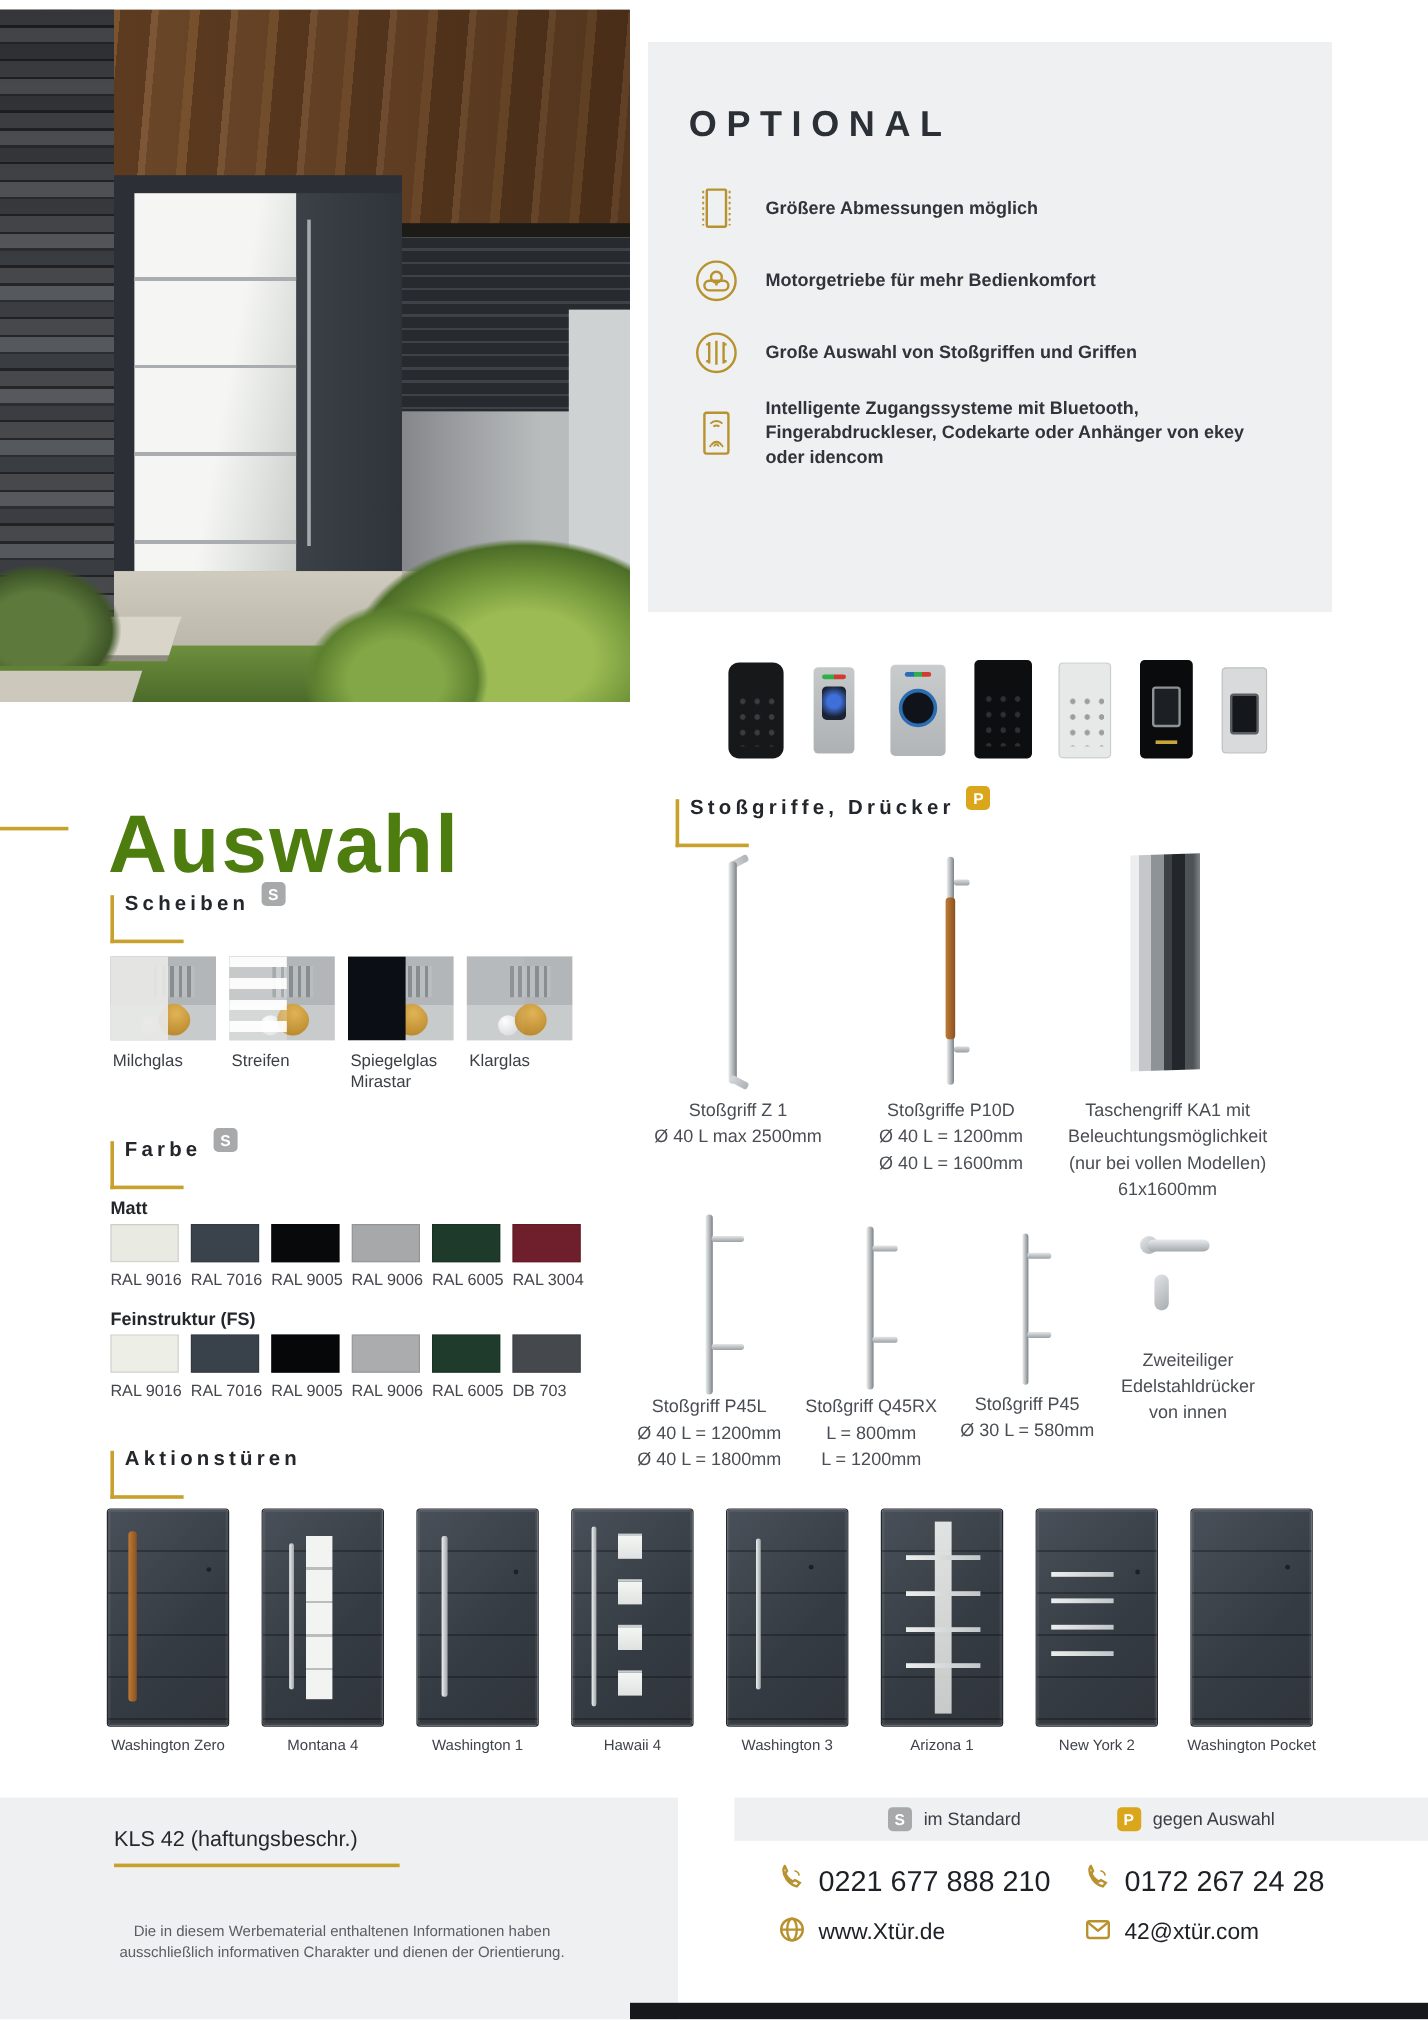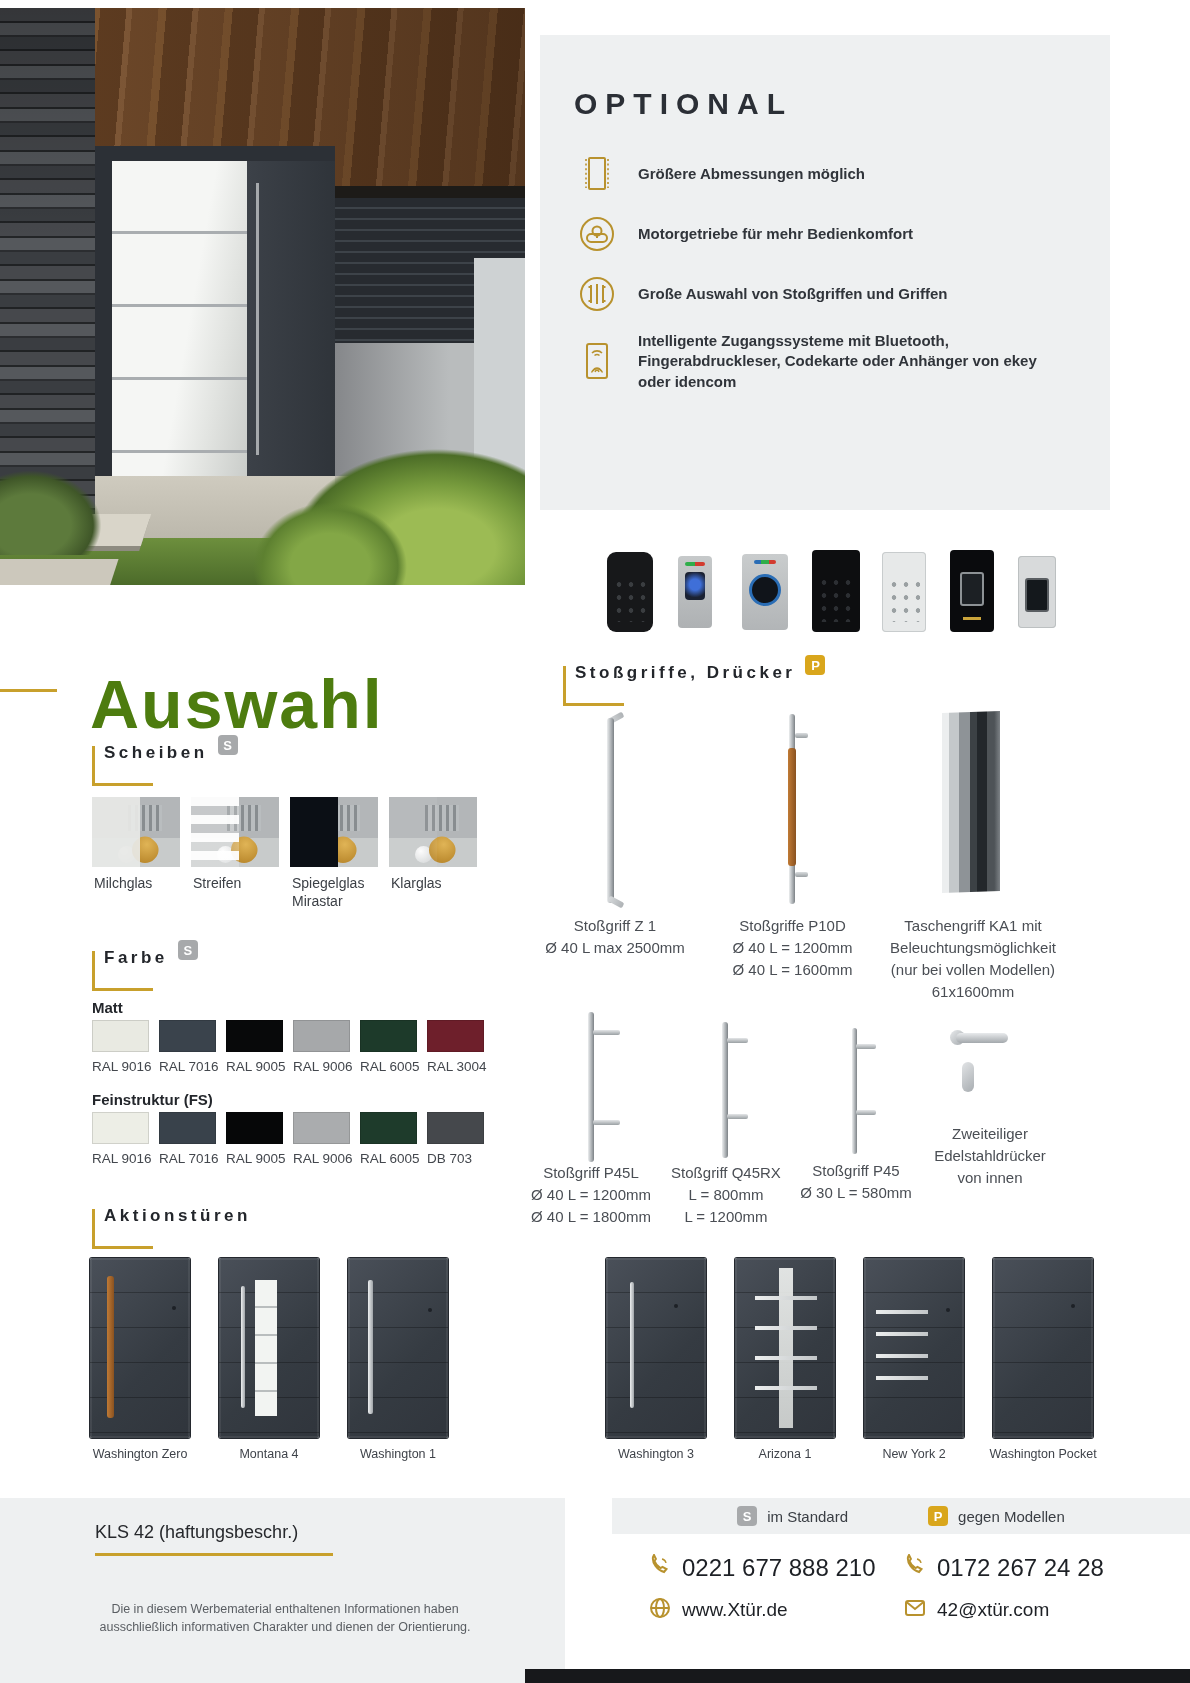--- a/index.html
+++ b/index.html
@@ -416,20 +416,31 @@
     <div class="door-label">Montana 4</div>
   </div>
   <div class="door-cell" style="left:334px;">
     <div class="door">
       <span class="hlines"></span>
       <span class="d-bar" style="left:20px;top:22px;height:134px;"></span>
       <span class="d-dot" style="right:16px;top:50px;"></span>
     </div>
     <div class="door-label">Washington 1</div>
   </div>
+  <div class="door-cell" style="left:463px;">
+    <div class="door">
+      <span class="hlines"></span>
+      <span class="d-bar" style="left:16px;top:14px;height:150px;width:4px;"></span>
+      <span class="d-sq" style="left:38px;top:20px;"></span>
+      <span class="d-sq" style="left:38px;top:58px;"></span>
+      <span class="d-sq" style="left:38px;top:96px;"></span>
+      <span class="d-sq" style="left:38px;top:134px;"></span>
+    </div>
+    <div class="door-label">Hawaii 4</div>
+  </div>
   <div class="door-cell" style="left:592px;">
     <div class="door">
       <span class="hlines"></span>
       <span class="d-bar" style="left:24px;top:24px;height:126px;width:4px;"></span>
       <span class="d-dot" style="right:28px;top:46px;"></span>
     </div>
     <div class="door-label">Washington 3</div>
   </div>
   <div class="door-cell" style="left:721px;">
     <div class="door">
@@ -469,21 +480,21 @@
     <div>ausschließlich informativen Charakter und dienen der Orientierung.</div>
   </div>
 
   <div class="legend-bar">
     <div class="legend-item">
       <span class="badge badge-s">S</span>
       <span>im Standard</span>
     </div>
     <div class="legend-item">
       <span class="badge badge-p">P</span>
-      <span>gegen Modellen</span>
+      <span>gegen Auswahl</span>
     </div>
   </div>
 
   <div class="contact" style="left:648px;top:1554px;">
     <span>
       <svg class="gold" width="24" height="24" viewBox="0 0 24 24" stroke-width="1.6">
         <path d="M5 3 C4 9 9 16 16 18 l2.5-3 -4-2.2 -2 1.2 c-3-1.8-5-4-6-7 l1.4-2 -1.9-4 z"></path>
         <path d="M14 5 a5 5 0 0 1 4 4" stroke-width="1.3"></path>
       </svg>
     </span>

